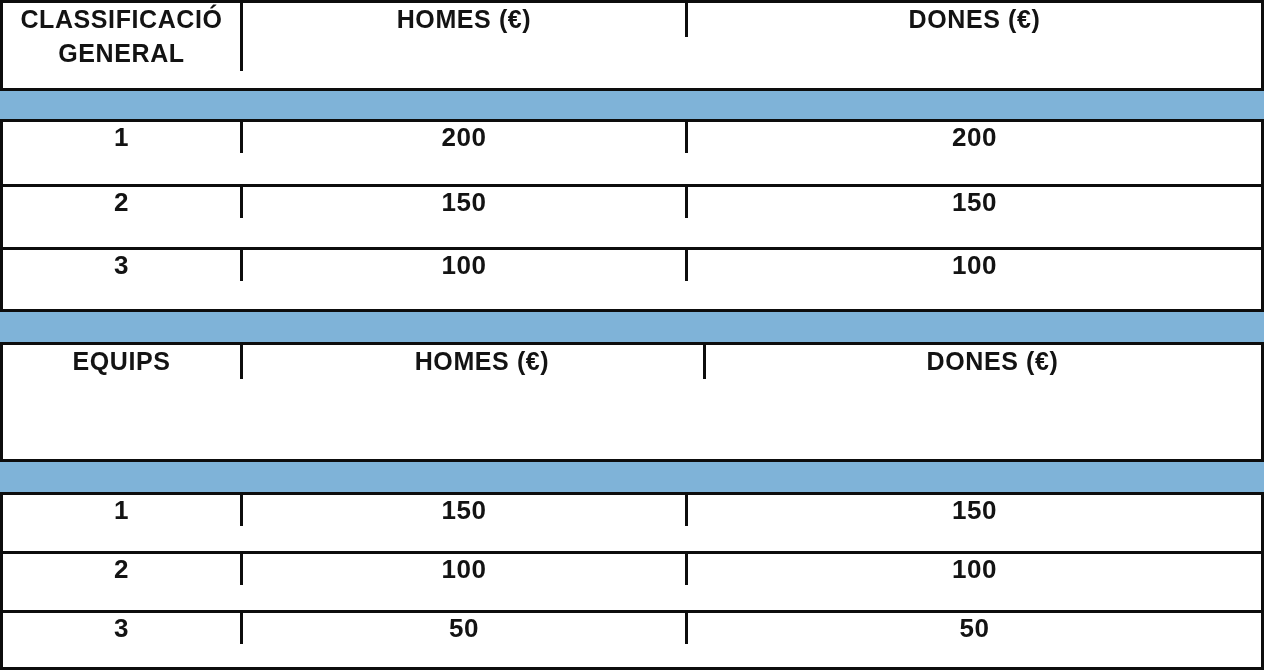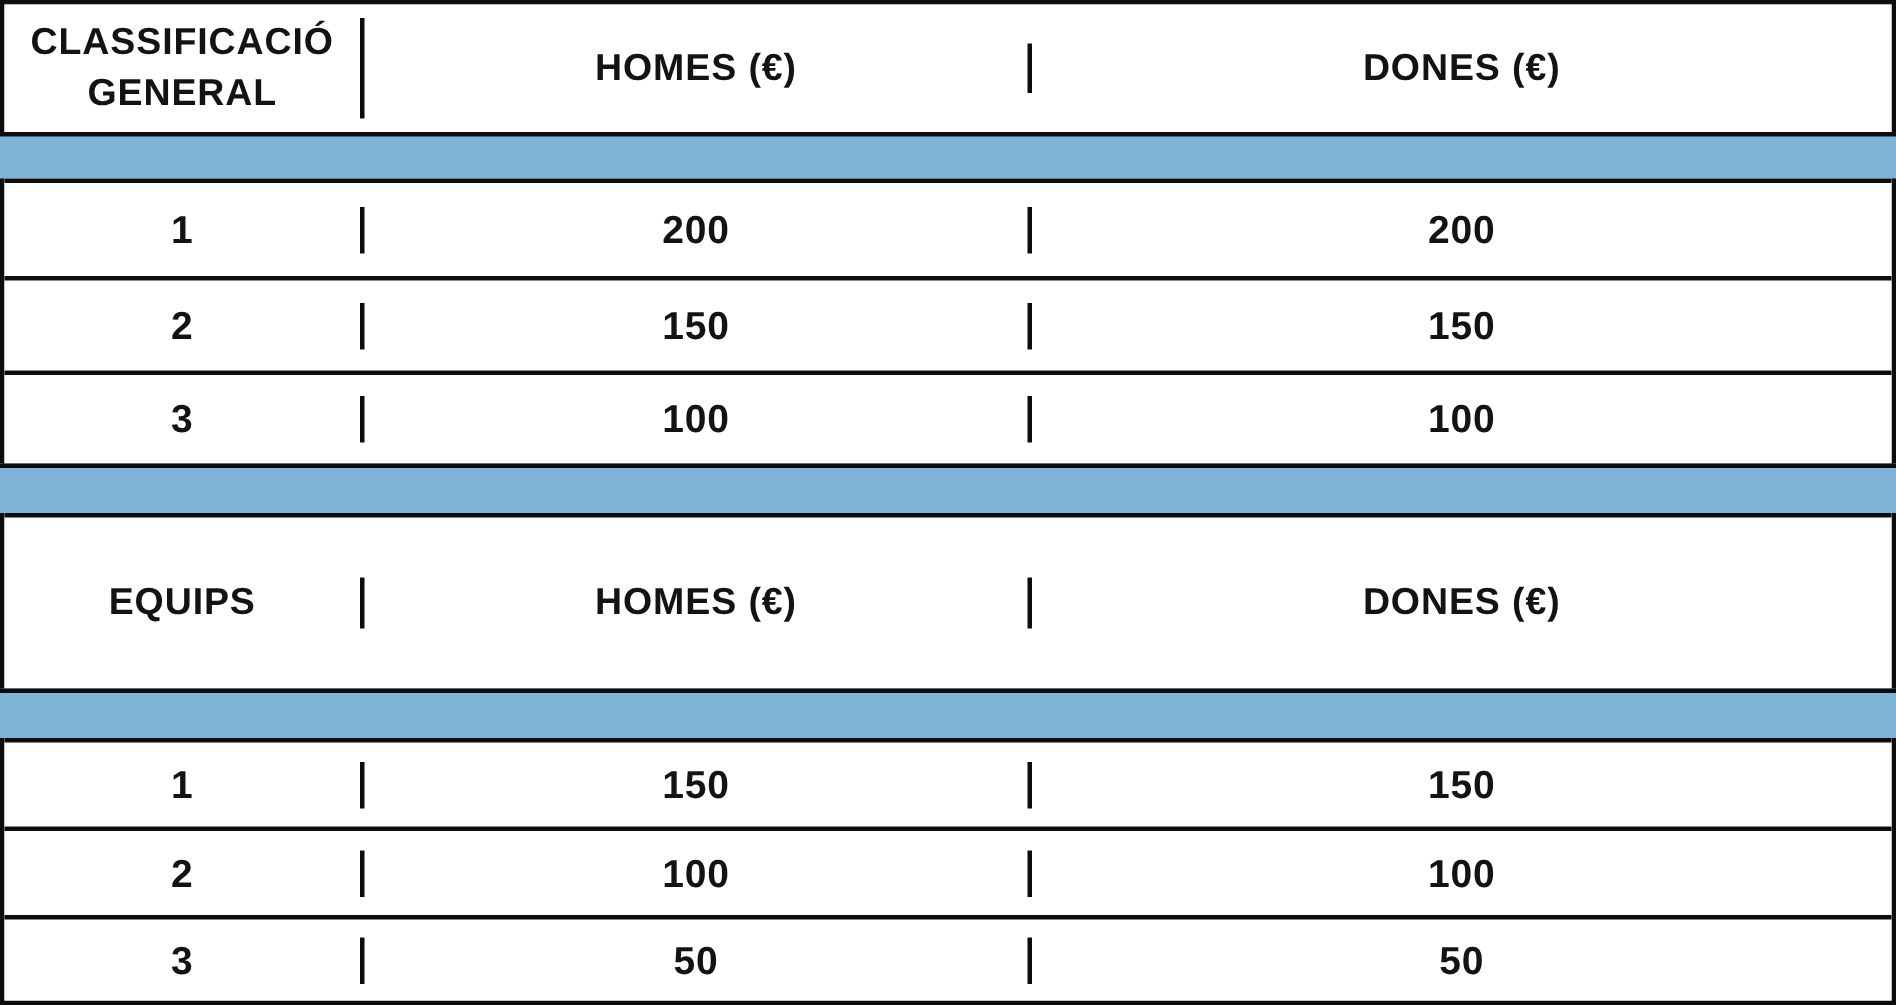--- a/index.html
+++ b/index.html
@@ -22,21 +22,21 @@
   .table {
     position: absolute;
     inset: 0;
     border: 3px solid var(--border);
     display: flex;
     flex-direction: column;
   }
   .row {
     display: flex;
     flex-direction: row;
-    align-items: center;
+    align-items: flex-start;
     border-top: 3px solid var(--border);
     background: var(--bg);
   }
   .row:first-child { border-top: none; }
   .row-blue {
     background: var(--blue);
     margin-left: -3px;   
     margin-right: -3px;
   }
   .cell {
@@ -61,21 +61,21 @@
     font-size: 26px;
     letter-spacing: 0.5px;
   }
   
   .h-header1 { height: 85px; }
   .h-blue1   { height: 31px; }
   .h-r1      { height: 65px; }
   .h-r2      { height: 63px; }
   .h-r3      { height: 62px; }
   .h-blue2   { height: 33px; }
-  .h-header2 { height: 117px; }
+  .h-header2 { height: 117px; gap: 18px; }
   .h-blue3   { height: 33px; }
   .h-r4      { height: 59px; }
   .h-r5      { height: 59px; }
   .h-r6      { height: 57px; }
 </style>
 </head>
 <body>
 
 <div class="screenshot">
   <div class="table">

